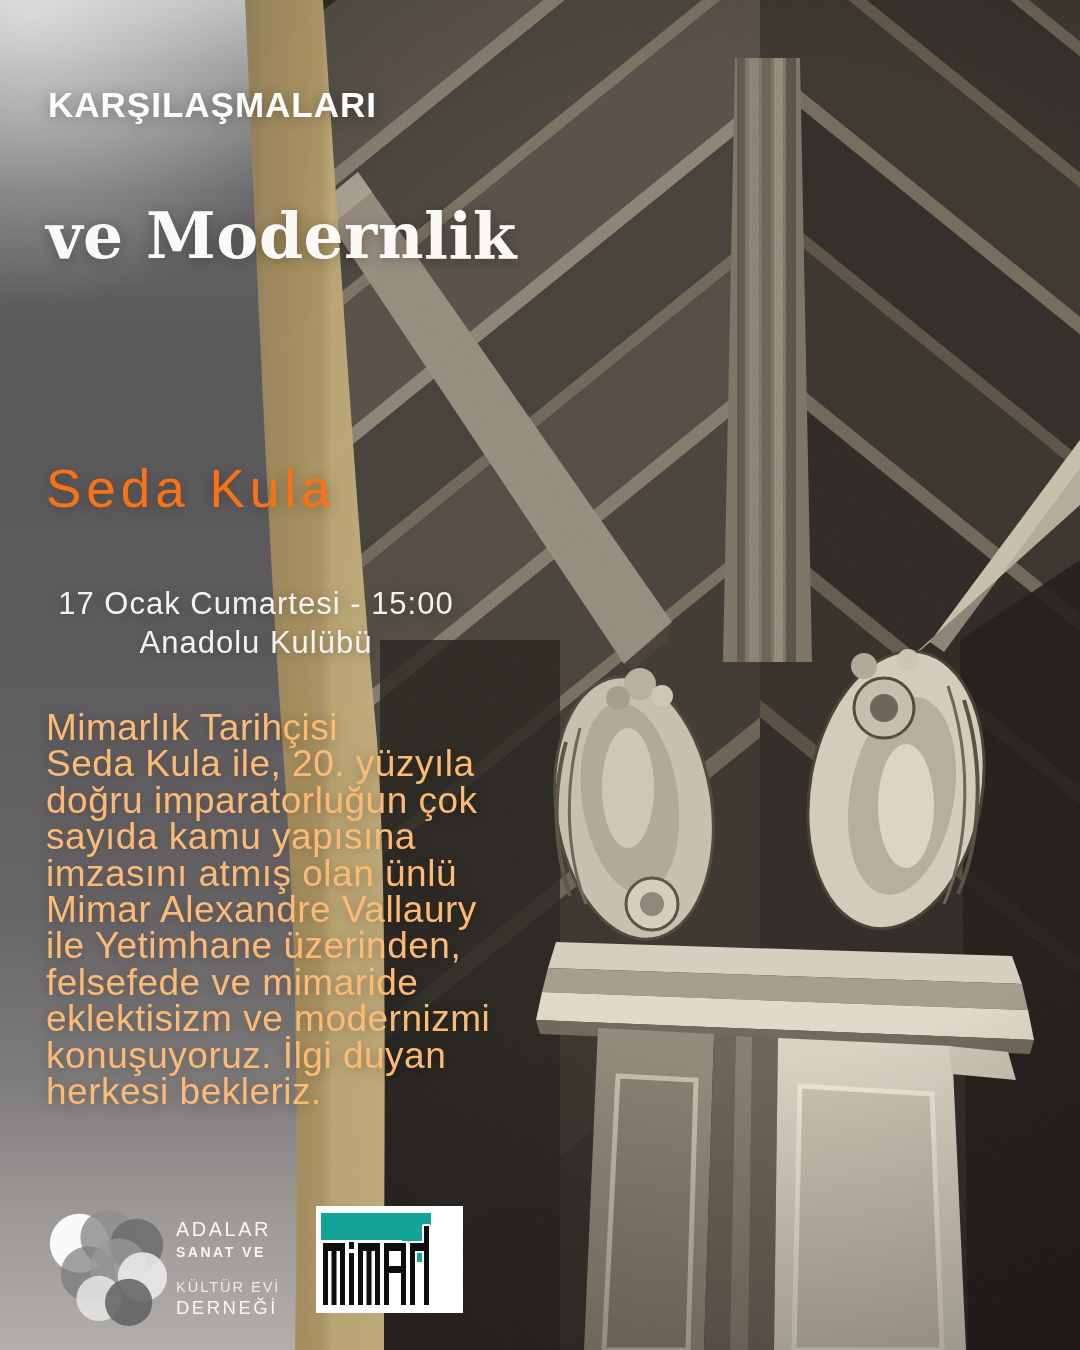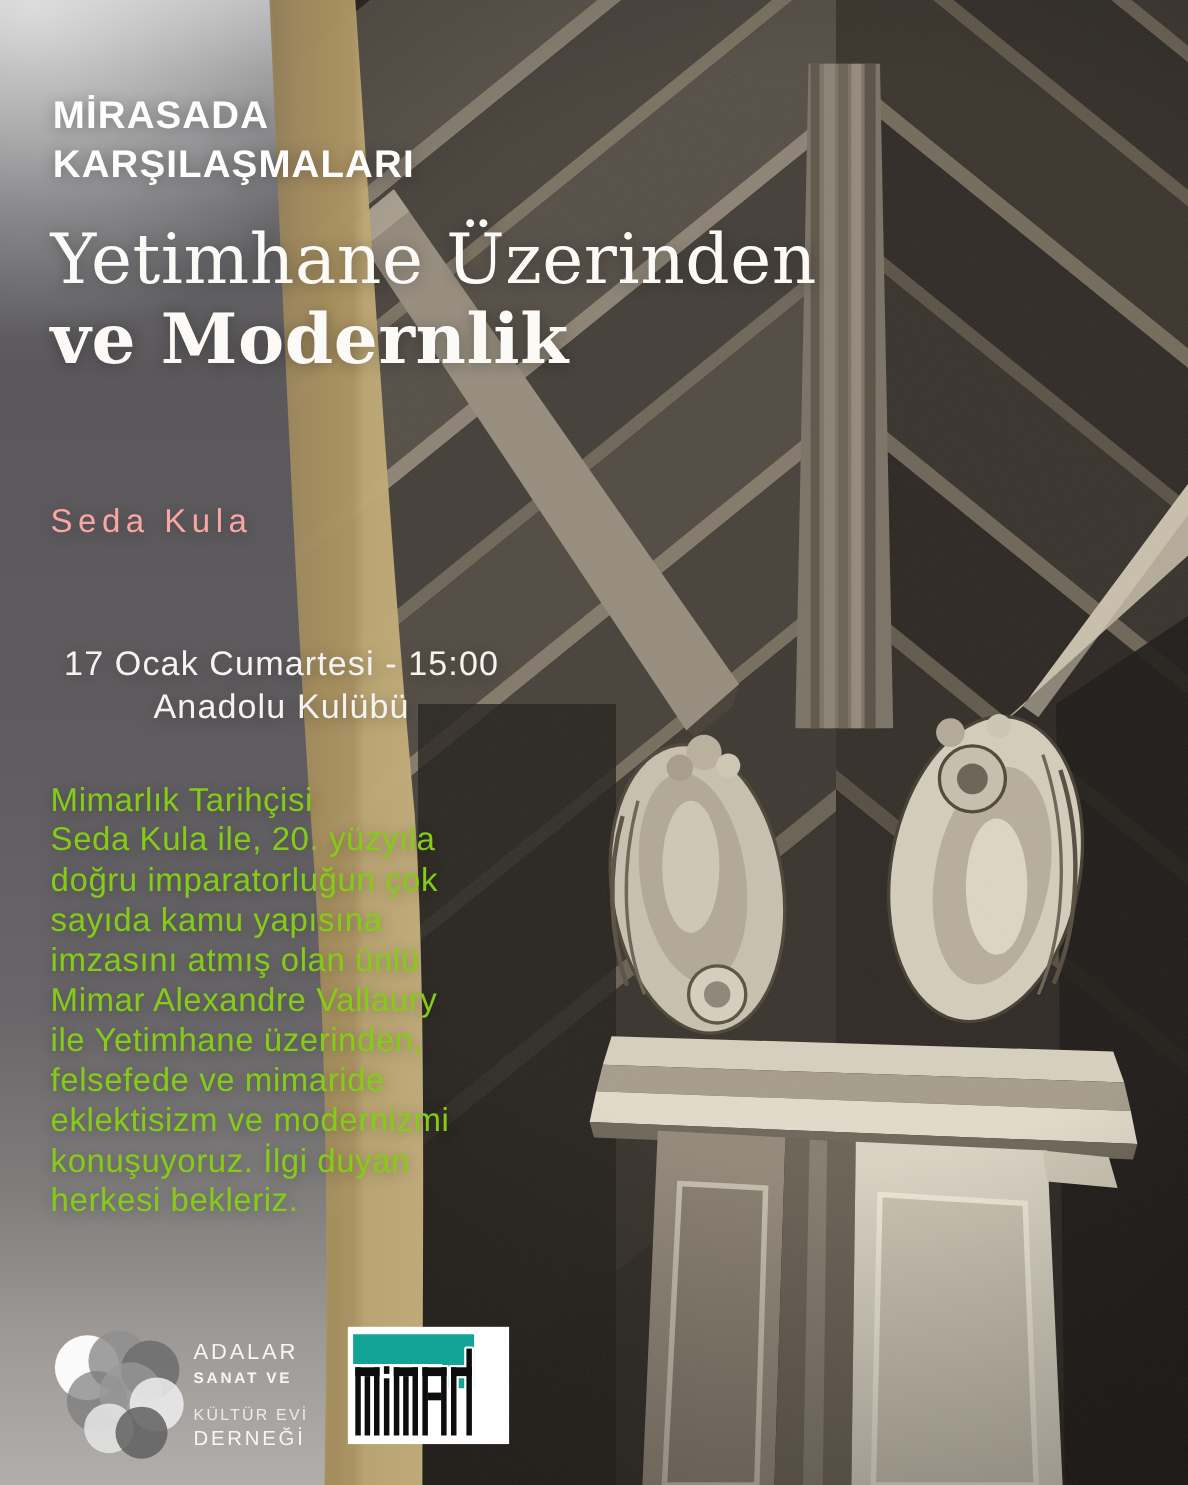--- a/index.html
+++ b/index.html
@@ -9,25 +9,25 @@
   svg{display:block;}
 
   .txt{position:absolute;color:#f7f5f2;text-shadow:0 2px 14px rgba(0,0,0,.30);}
 
   .kicker{left:48px;top:82px;font-size:35px;line-height:45px;font-weight:600;
           letter-spacing:1px;color:#fdfdfc;}
   .title{left:46px;top:200px;font-family:"DejaVu Serif","Liberation Serif",serif;
          font-size:63px;line-height:72px;color:#fbfaf7;letter-spacing:0.5px;}
   .title .l1{font-weight:400;}
   .title .l2,.title .l3{font-weight:700;}
-  .speaker{left:46px;top:458px;font-size:30px;font-weight:300;letter-spacing:5px;color:#fca5a5;}
+  .speaker{left:46px;top:458px;font-size:53px;font-weight:300;letter-spacing:5px;color:#f97316;}
   .when{left:36px;top:584px;width:440px;text-align:center;font-size:31px;line-height:39px;
         font-weight:300;letter-spacing:1px;color:#f5f3f0;}
-  .body-text{left:46px;top:710px;width:480px;font-size:30px;line-height:36.4px;font-weight:300;
-        letter-spacing:0.5px;color:#84cc16;white-space:pre-line;}
+  .body-text{left:46px;top:710px;width:480px;font-size:37px;line-height:36.4px;font-weight:300;
+        letter-spacing:0.5px;color:#fdba74;white-space:pre-line;}
 
   .assoc{left:176px;top:1219px;color:#f7f6f5;text-shadow:none;line-height:1.08;}
   .assoc .a1{font-size:20px;letter-spacing:2.5px;font-weight:400;}
   .assoc .a2{font-size:14px;letter-spacing:2.5px;font-weight:700;margin-top:4px;}
   .assoc .a3{font-size:14.5px;letter-spacing:2px;font-weight:300;margin-top:20px;color:#ecebe9;}
   .assoc .a4{font-size:18.5px;letter-spacing:2.5px;font-weight:400;margin-top:3px;}
 
   .circles-logo{position:absolute;left:42px;top:1200px;}
   .mimad-logo{position:absolute;left:316px;top:1206px;}
   .sr{position:absolute;width:1px;height:1px;overflow:hidden;clip:rect(0 0 0 0);}
@@ -200,26 +200,24 @@
         <stop offset="0.55" stop-color="#ad9566"></stop>
         <stop offset="0.62" stop-color="#bca774"></stop>
         <stop offset="1" stop-color="#c3ad7c"></stop>
       </linearGradient>
     </defs>
     <path d="M245,0 L323,0 C340,250 355,500 377,740 C388,900 384,1120 384,1350
              L295,1350 C299,1090 297,935 281,722 C265,482 256,242 245,0 Z" fill="url(#tanGrad)" opacity="0.97"></path>
   </svg>
 
   <div class="txt kicker">
-    <div>MİRASADA</div>
     <div>KARŞILAŞMALARI</div>
   </div>
 
   <div class="txt title">
-    <div class="l1">Yetimhane Üzerinden</div>
     <div class="l3">ve Modernlik</div>
   </div>
 
   <div class="txt speaker">Seda Kula</div>
 
   <div class="txt when">
     <div>17 Ocak Cumartesi - 15:00</div>
     <div>Anadolu Kulübü</div>
   </div>
 

